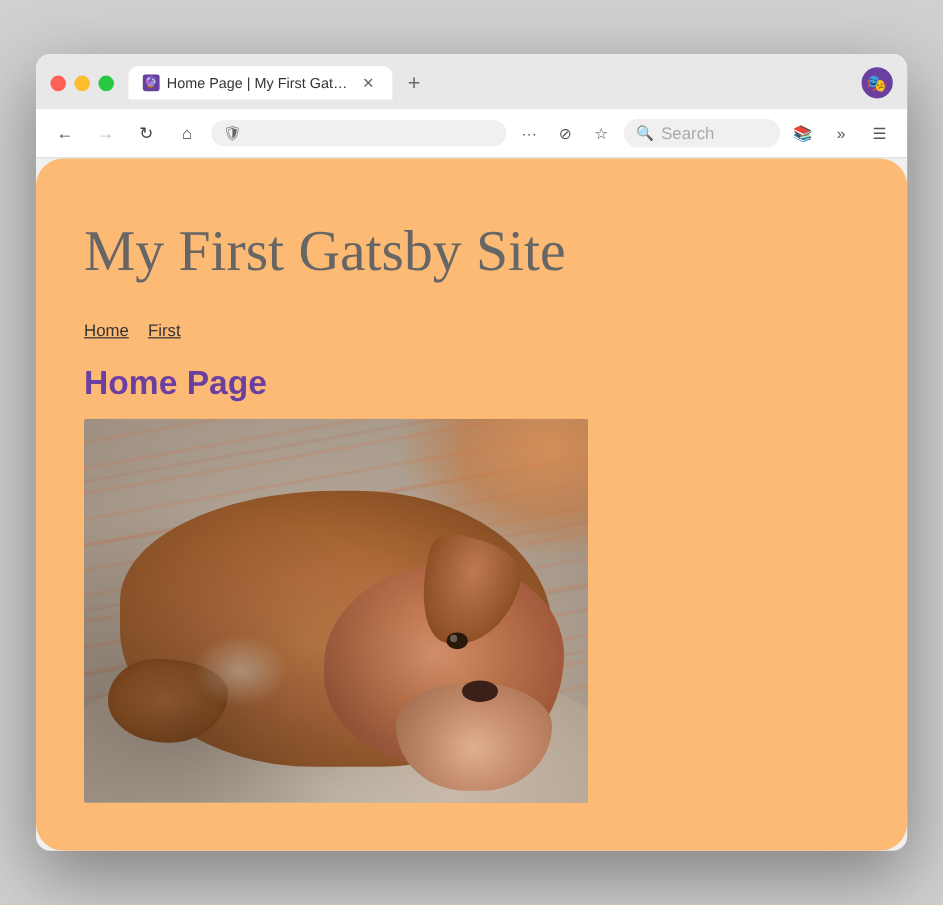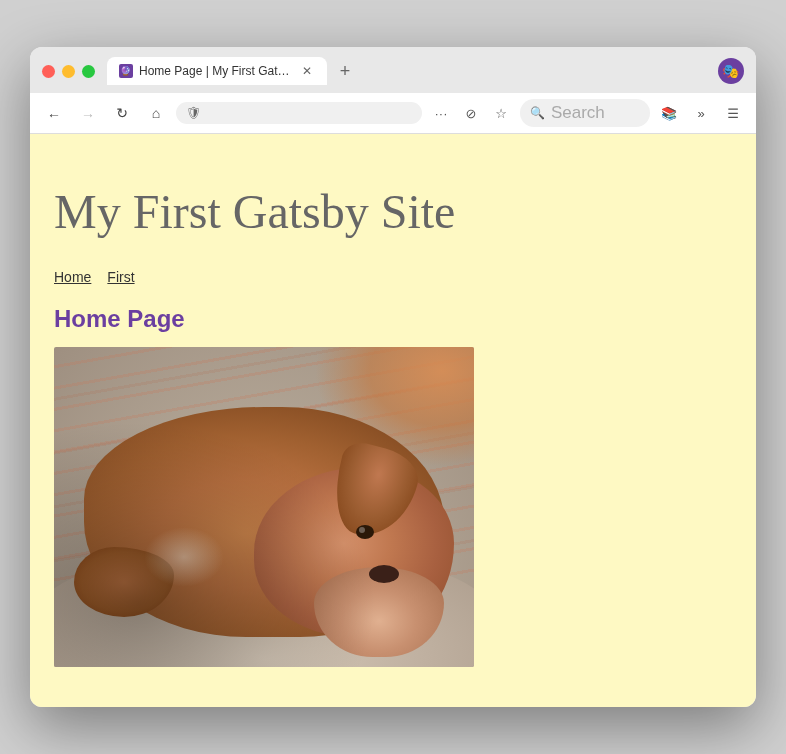--- a/index.html
+++ b/index.html
@@ -209,30 +209,31 @@
       gap: 6px;
       width: 130px;
     }
 
     .search-icon {
       font-size: 12px;
       color: #888;
     }
 
     .search-text {
-      font-size: 17px;
+      font-size: 14px;
       color: #aaa;
       text-align: right;
     }
 
     
     .page-content {
-      background: #fef9c3;
+      background: #fdba74;
       min-height: 560px;
-      padding: 50px 40px 40px 24px;
+      padding: 50px 40px 40px 40px;
+      border-radius: 23px;
     }
 
     .site-title {
       font-size: 48px;
       font-weight: 300;
       color: #666;
       margin-bottom: 30px;
       font-family: Georgia, serif;
     }
 
@@ -243,21 +244,21 @@
     }
 
     .nav-link {
       font-size: 14px;
       color: #333;
       text-decoration: underline;
       cursor: pointer;
     }
 
     .page-heading {
-      font-size: 24px;
+      font-size: 28px;
       font-weight: bold;
       color: #6b3fa0;
       margin-bottom: 14px;
     }
 
     .page-description {
       font-size: 15px;
       color: #333;
       margin-bottom: 18px;
     }

